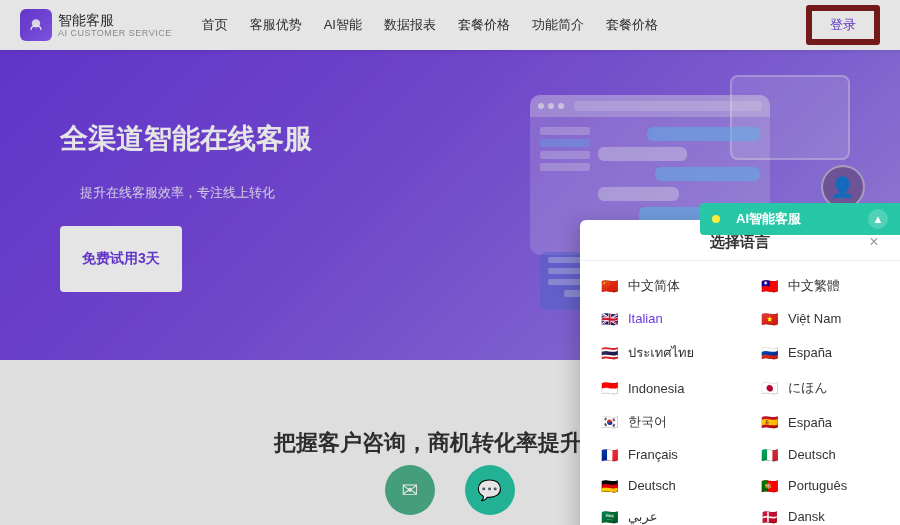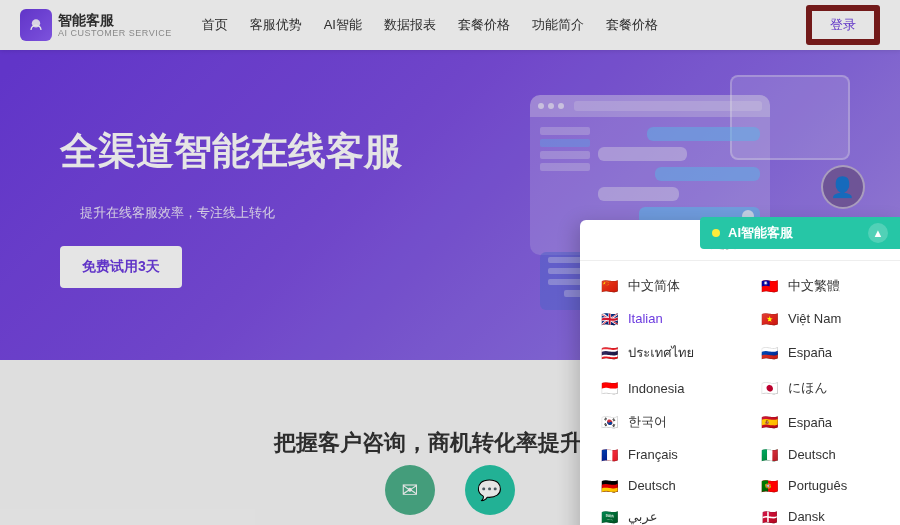--- a/index.html
+++ b/index.html
@@ -25,21 +25,21 @@
     .logo-icon {
       width: 32px;
       height: 32px;
       background: linear-gradient(135deg, #6c3bdf, #8b5cf6);
       border-radius: 6px;
       display: flex;
       align-items: center;
       justify-content: center;
     }
     .logo-icon svg { width: 20px; height: 20px; }
-    .logo-text-main { font-size: 14px; font-weight: bold; color: #333; line-height: 1.2; }
+    .logo-text-main { font-size: 14px; font-weight: normal; color: #333; line-height: 1.2; }
     .logo-text-sub { font-size: 9px; color: #999; letter-spacing: 0.5px; }
     .nav-links {
       display: flex;
       align-items: center;
       gap: 22px;
       flex: 1;
     }
     .nav-link {
       font-size: 13px;
       color: #333;
@@ -79,37 +79,37 @@
       align-items: center;
       padding: 0 60px;
       position: relative;
       overflow: hidden;
     }
     .hero-content {
       z-index: 2;
       flex: 1;
     }
     .hero-title {
-      font-size: 38px;
+      font-size: 28px;
       color: #fff;
       font-weight: bold;
       line-height: 1.5;
       margin-bottom: 24px;
     }
     .hero-subtitle {
       font-size: 13px;
       color: rgba(255,255,255,0.85);
       margin-bottom: 24px;
       margin-left: 20px;
     }
     .btn-free-trial {
       background: #fff;
       color: #6c3bdf;
       border: none;
-      padding: 12px 22px;
+      padding: 24px 22px;
       border-radius: 4px;
       font-size: 14px;
       cursor: pointer;
       font-weight: bold;
     }
 
     
     .main-content {
       background: #f8f8f8;
       height: 165px;
@@ -207,27 +207,27 @@
       border-radius: 2px;
       display: inline-flex;
       align-items: center;
       justify-content: center;
       font-size: 14px;
       line-height: 1;
     }
     .chat-widget-header {
       position: absolute;
       right: 0;
-      top: 217px;
+      top: 203px;
       background: #26c6a6;
       height: 32px;
       display: flex;
       align-items: center;
       padding: 0 12px;
-      gap: 8px;
+      gap: 16px;
       z-index: 201;
       border-radius: 4px 0 0 4px;
       min-width: 200px;
     }
     .chat-widget-title {
       font-size: 13px;
       color: #fff;
       font-weight: bold;
     }
 

